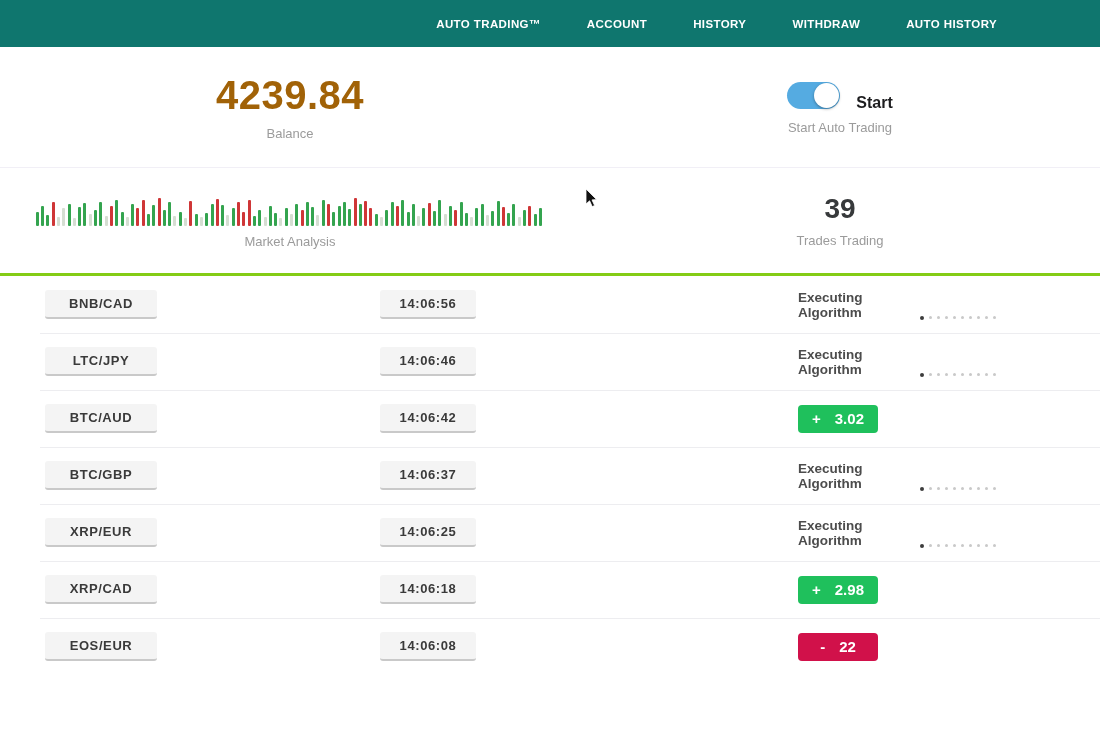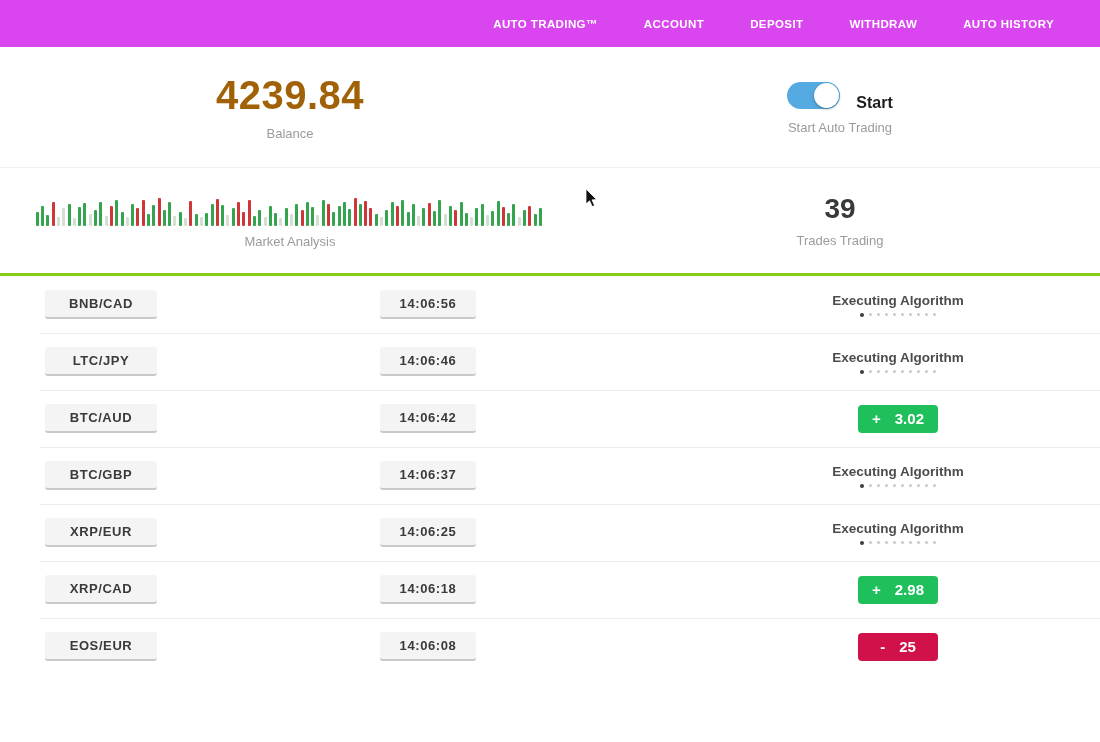--- a/index.html
+++ b/index.html
@@ -1,20 +1,20 @@
 <!DOCTYPE html>
 <html><head>
 <meta charset="utf-8">
 <style>
   * { margin:0; padding:0; box-sizing:border-box; }
   body { font-family:"Liberation Sans", sans-serif; background:#fff; }
   .page { width:1100px; height:742px; overflow:hidden; position:relative; background:#fff; }
 
   
-  .nav { height:47px; background:#d946ef; display:flex; align-items:center; justify-content:flex-end; padding-right:46px; }
+  .nav { height:47px; background:#0f766e; display:flex; align-items:center; justify-content:flex-end; padding-right:103px; }
   .nav-item { color:#fff; font-size:11.5px; font-weight:bold; letter-spacing:.4px; margin-left:46px; cursor:pointer; white-space:nowrap; }
 
   
   .banner { height:70px; background:#1fc05c; color:#fff; display:flex; flex-direction:column; align-items:center; justify-content:center; }
   .banner-label { font-size:13.5px; font-weight:bold; margin-bottom:2px; }
   .banner-value { font-size:30px; font-weight:bold; letter-spacing:.5px; }
 
   
   .stats-row { display:flex; }
   .stats-row .col-left  { width:580px; display:flex; flex-direction:column; align-items:center; justify-content:center; }
@@ -37,42 +37,42 @@
   .trades-value { font-size:28px; font-weight:bold; color:#37393b; }
 
   
   .table { border-top:3px solid #84cc16; }
   .trow { height:57px; position:relative; display:flex; align-items:center; }
   .trow + .trow::before { content:""; position:absolute; top:0; left:40px; right:0; border-top:1px solid #ededf0; }
   .chip { background:#f4f4f4; border-bottom:2px solid #c9c9c9; border-radius:3px; padding:6px 0; text-align:center;
           font-size:13px; font-weight:bold; color:#3a3a3a; letter-spacing:.6px; }
   .chip-pair { margin-left:45px; width:112px; }
   .chip-time { position:absolute; left:380px; width:96px; }
-  .cell-status { position:absolute; left:798px; width:200px; display:flex; flex-direction:column; align-items:center; }
+  .cell-status { position:absolute; left:798px; width:200px; display:flex; flex-direction:row; align-items:flex-end; }
   .exec-label { font-size:13.5px; font-weight:bold; color:#4c4c4c; }
   .dots { margin-top:5px; display:flex; align-items:center; }
   .dot { width:3px; height:3px; border-radius:50%; background:#c9c9c9; margin:0 2.5px; }
   .dot.on { background:#3d3d3d; width:4px; height:4px; }
   .badge { width:80px; height:28px; border-radius:4px; color:#fff; font-size:15px; font-weight:bold;
            display:flex; align-items:center; justify-content:center; }
   .badge .sign { margin-right:14px; }
   .badge-profit { background:#1fc05c; }
   .badge-loss { background:#d1114a; }
 
   .cursor { position:absolute; left:585px; top:189px; pointer-events:none; }
 </style>
 </head>
 <body>
 
 <div class="page">
 
   <div class="nav">
     <span class="nav-item">AUTO TRADING™</span>
     <span class="nav-item">ACCOUNT</span>
-    <span class="nav-item">DEPOSIT</span>
+    <span class="nav-item">HISTORY</span>
     <span class="nav-item">WITHDRAW</span>
     <span class="nav-item">AUTO HISTORY</span>
   </div>
 
 
   <div class="stats-row row1">
     <div class="col-left">
       <div class="balance-value">4239.84</div>
       <div class="muted">Balance</div>
     </div>
@@ -298,21 +298,21 @@
         </span>
       </span>
     </div>
 
     <div class="trow">
       <span class="chip chip-pair">EOS/EUR</span>
       <span class="chip chip-time">14:06:08</span>
       <span class="cell-status">
         <span class="badge badge-loss">
           <span class="sign">-</span>
-          <span>25</span>
+          <span>22</span>
         </span>
       </span>
     </div>
 
   </div>
 
   <svg class="cursor" width="14" height="20" viewBox="0 0 14 20">
     <path d="M1,0 L1,15 L4.6,11.8 L7.2,17.6 L9.6,16.5 L7,10.9 L11.6,10.6 Z" fill="#111" stroke="#fff" stroke-width="0.8"></path>
   </svg>
 

